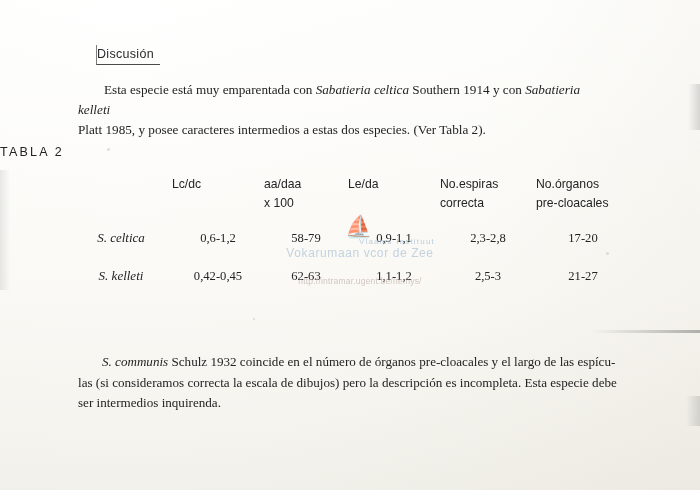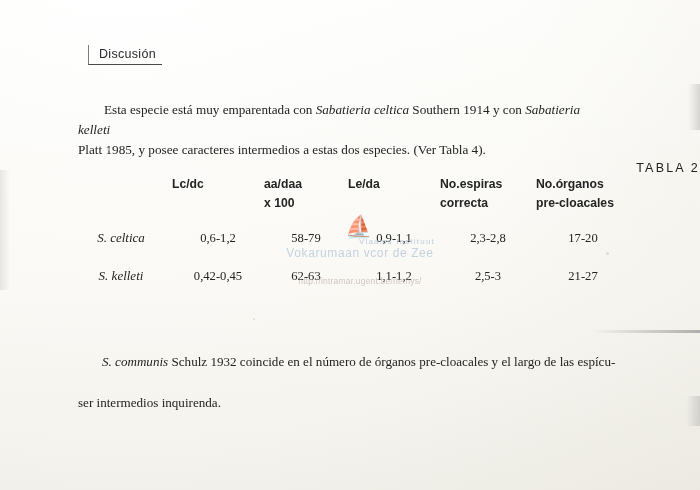--- a/index.html
+++ b/index.html
@@ -27,72 +27,71 @@
   }
 
   .sheet {
     position: absolute;
     inset: 0;
   }
 
   
   .discussion-head {
     position: absolute;
-    left: 88px;
+    left: 96px;
     top: 45px;
     font-family: "Liberation Sans", sans-serif;
     font-size: 12.5px;
     letter-spacing: 0.3px;
     color: #2a2a2a;
-    padding: 2px 6px 3px 10px;
+    padding: 2px 6px 3px 0;
     border-left: 1px solid #7d7d7d;
     border-bottom: 1px solid #4a4a4a;
     display: inline-block;
   }
 
   
   .intro-para {
     position: absolute;
     left: 78px;
     top: 80px;
     width: 530px;
     font-size: 13.2px;
     line-height: 20px;
     color: #232323;
     text-align: left;
-    margin-top: 20px;
   }
   .intro-para .indent { display: inline-block; width: 26px; }
   .ital { font-style: italic; }
 
   
   .table-title {
     position: absolute;
     left: 0;
     right: 0;
-    top: 161px;
-    text-align: right;
+    top: 145px;
+    text-align: left;
     font-family: "Liberation Sans", sans-serif;
     font-size: 12.5px;
     letter-spacing: 2.2px;
     color: #222;
   }
 
   
   .tbl {
     position: absolute;
     left: 70px;
     top: 175px;
     width: 560px;
     border-collapse: collapse;
     font-size: 12.6px;
     color: #232323;
   }
   .tbl th {
-    font-weight: bold;
+    font-weight: normal;
     text-align: left;
     vertical-align: top;
     padding: 0 0 6px 0;
     line-height: 19px;
     font-family: "Liberation Sans", sans-serif;
     font-size: 12.2px;
     color: #242424;
   }
   .tbl td {
     padding: 10px 0 10px 0;
@@ -206,21 +205,21 @@
 
 <div class="sheet">
 
   <div class="discussion-head">Discusión</div>
 
   <div class="intro-para">
     <span class="indent"></span><span>Esta especie está muy emparentada con</span>
     <span class="ital">Sabatieria celtica</span>
     <span>Southern 1914  y con</span>
     <span class="ital">Sabatieria kelleti</span><br>
-    <span>Platt 1985, y posee caracteres intermedios a estas dos especies. (Ver Tabla  4).</span>
+    <span>Platt 1985, y posee caracteres intermedios a estas dos especies. (Ver Tabla  2).</span>
   </div>
 
   <div class="table-title">TABLA  2</div>
 
   <table class="tbl">
     <colgroup>
       <col class="col-sp">
         <col class="col-lcdc">
         <col class="col-aadaa">
         <col class="col-leda">
@@ -272,21 +271,21 @@
         <td class="row-cell">2,5-3</td>
         <td class="row-cell">21-27</td>
       </tr>
     </tbody>
   </table>
 
   <div class="bottom-block">
     <p>
       <span class="indent"></span><span class="ital">S. communis</span>
       <span>Schulz 1932  coincide en el número de órganos pre-cloacales y el largo de las espícu-</span><br>
-      <br>
+      <span>las (si consideramos correcta la escala de dibujos) pero la descripción es incompleta. Esta especie debe</span><br>
       <span>ser intermedios inquirenda.</span>
     </p>
   </div>
 
   <div class="watermark">
     <div class="wm-boat">⛵</div>
     <div class="wm-l1">Vlaams Instituut</div>
     <div class="wm-l2">Vokarumaan vcor de Zee</div>
     <div class="wm-url">http://intramar.ugent.be/nemys/</div>
   </div>

